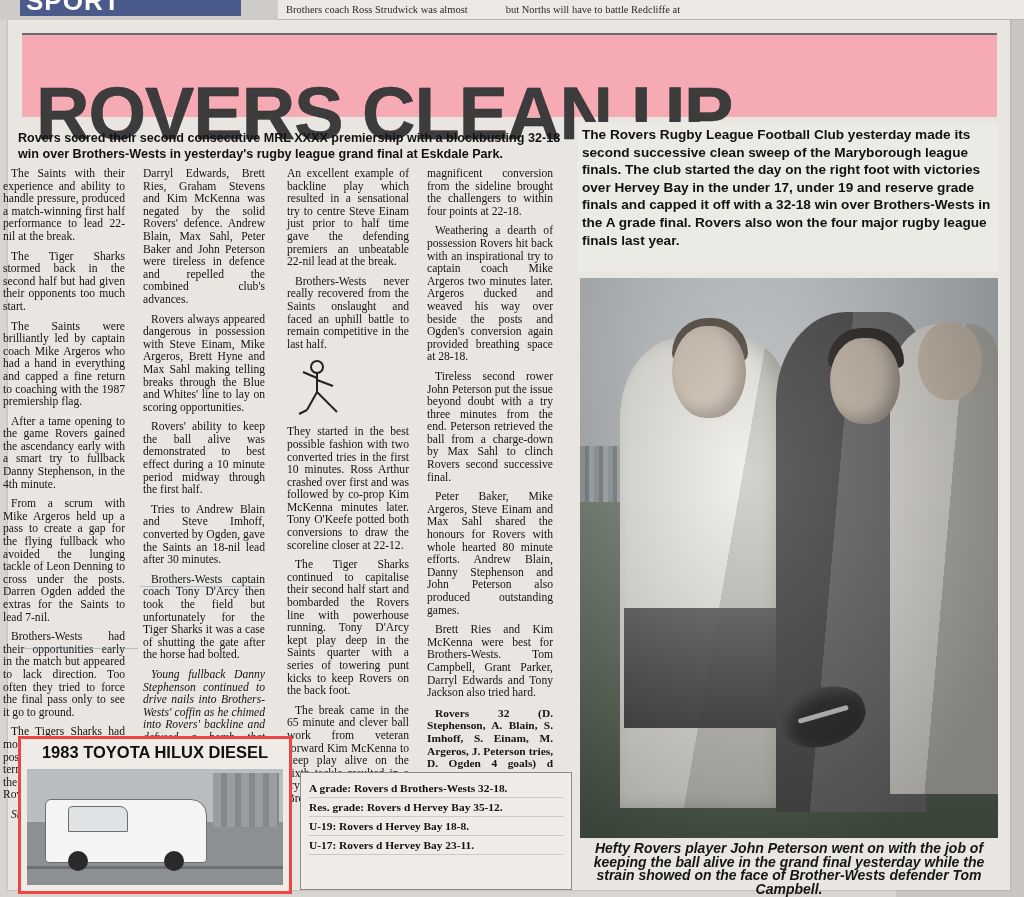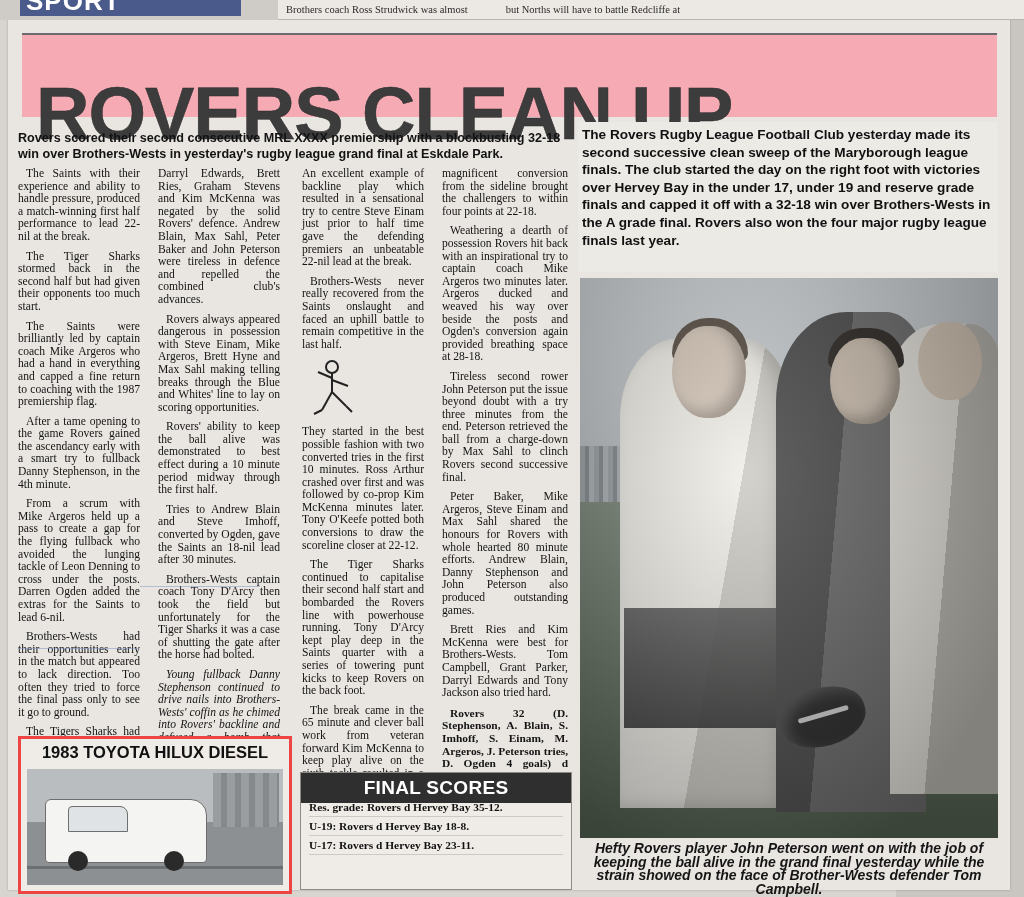--- a/index.html
+++ b/index.html
@@ -55,21 +55,21 @@
   
   .standfirst {
     position:absolute; left:18px; top:130px; width:548px;
     font-family:"Liberation Sans", sans-serif;
     font-weight:bold; font-size:12.6px; line-height:16px;
     color:#121212;
   }
 
   
   .cols {
-    position:absolute; left:18px; top:168px; width:552px; height:560px;
+    position:absolute; left:3px; top:168px; width:552px; height:560px;
   }
   .col {
     position:absolute; top:0; width:122px;
     font-size:11.6px; line-height:12.6px; color:#141414;
     text-align:justify; text-align-last:left;
   }
   .col p { margin:0 0 7px 0; text-indent:8px; }
   .col p.noind { text-indent:0; }
   .c1 { left:0; }
   .c2 { left:140px; }
@@ -261,21 +261,21 @@
   </div>
 
   <div class="standfirst">Rovers scored their second consecutive MRL XXXX premiership with a blockbusting 32-18 win over Brothers-Wests in yesterday's rugby league grand final at Eskdale Park.</div>
 
   <div class="cols">
     <div class="col c1">
       <p>The Saints with their experience and ability to handle pressure, produced a match-winning first half performance to lead 22-nil at the break.</p>
       <p>The Tiger Sharks stormed back in the second half but had given their opponents too much start.</p>
       <p>The Saints were brilliantly led by captain coach Mike Argeros who had a hand in everything and capped a fine return to coaching with the 1987 premiership flag.</p>
       <p>After a tame opening to the game Rovers gained the ascendancy early with a smart try to fullback Danny Stephenson, in the 4th minute.</p>
-      <p>From a scrum with Mike Argeros held up a pass to create a gap for the flying fullback who avoided the lunging tackle of Leon Denning to cross under the posts. Darren Ogden added the extras for the Saints to lead 6-nil.</p>
+      <p>From a scrum with Mike Argeros held up a pass to create a gap for the flying fullback who avoided the lunging tackle of Leon Denning to cross under the posts. Darren Ogden added the extras for the Saints to lead 7-nil.</p>
       <p>Brothers-Wests had their opportunities early in the match but appeared to lack direction. Too often they tried to force the final pass only to see it go to ground.</p>
       <p>The Tigers Sharks had more than their share of possession in the opening term and spent most of the time camped in Rovers' territory.</p>
       <p class="italicblock">Strong running from</p>
     </div>
 
     <div class="col c2">
       <p class="noind">Darryl Edwards, Brett Ries, Graham Stevens and Kim McKenna was negated by the solid Rovers' defence. Andrew Blain, Max Sahl, Peter Baker and John Peterson were tireless in defence and repelled the combined club's advances.</p>
       <p>Rovers always appeared dangerous in possession with Steve Einam, Mike Argeros, Brett Hyne and Max Sahl making telling breaks through the Blue and Whites' line to lay on scoring opportunities.</p>
       <p>Rovers' ability to keep the ball alive was demonstrated to best effect during a 10 minute period midway through the first half.</p>
       <p>Tries to Andrew Blain and Steve Imhoff, converted by Ogden, gave the Saints an 18-nil lead after 30 minutes.</p>
@@ -344,23 +344,20 @@
       <div class="kerb"></div>
       <div class="ute">
         <div class="utecab"></div>
         <div class="wheel w1"></div>
         <div class="wheel w2"></div>
       </div>
     </div>
   </div>
 
   <div class="scores">
-    <div class="sbar">
-      <span>FINAL SCORES</span>
-    </div>
     <ul>
       <li>A grade: Rovers d Brothers-Wests 32-18.</li>
       <li>Res. grade: Rovers d Hervey Bay 35-12.</li>
       <li>U-19: Rovers d Hervey Bay 18-8.</li>
       <li>U-17: Rovers d Hervey Bay 23-11.</li>
     </ul>
   </div>
 
   <div class="inkline" style="left:18px; top:648px; width:120px; height:1px;"></div>
   <div class="inkline" style="left:140px; top:586px; width:120px; height:1px;"></div>

